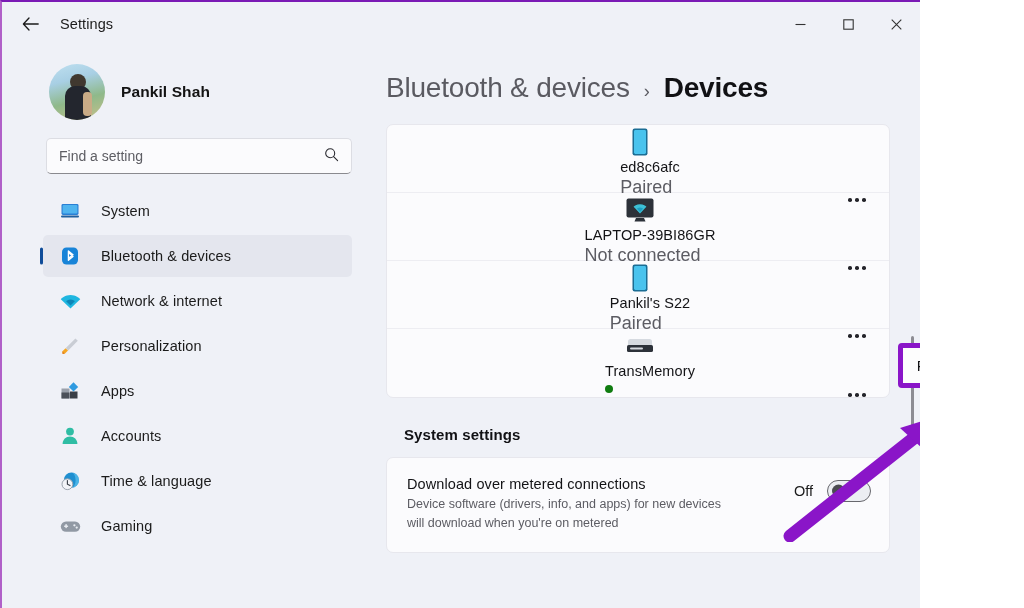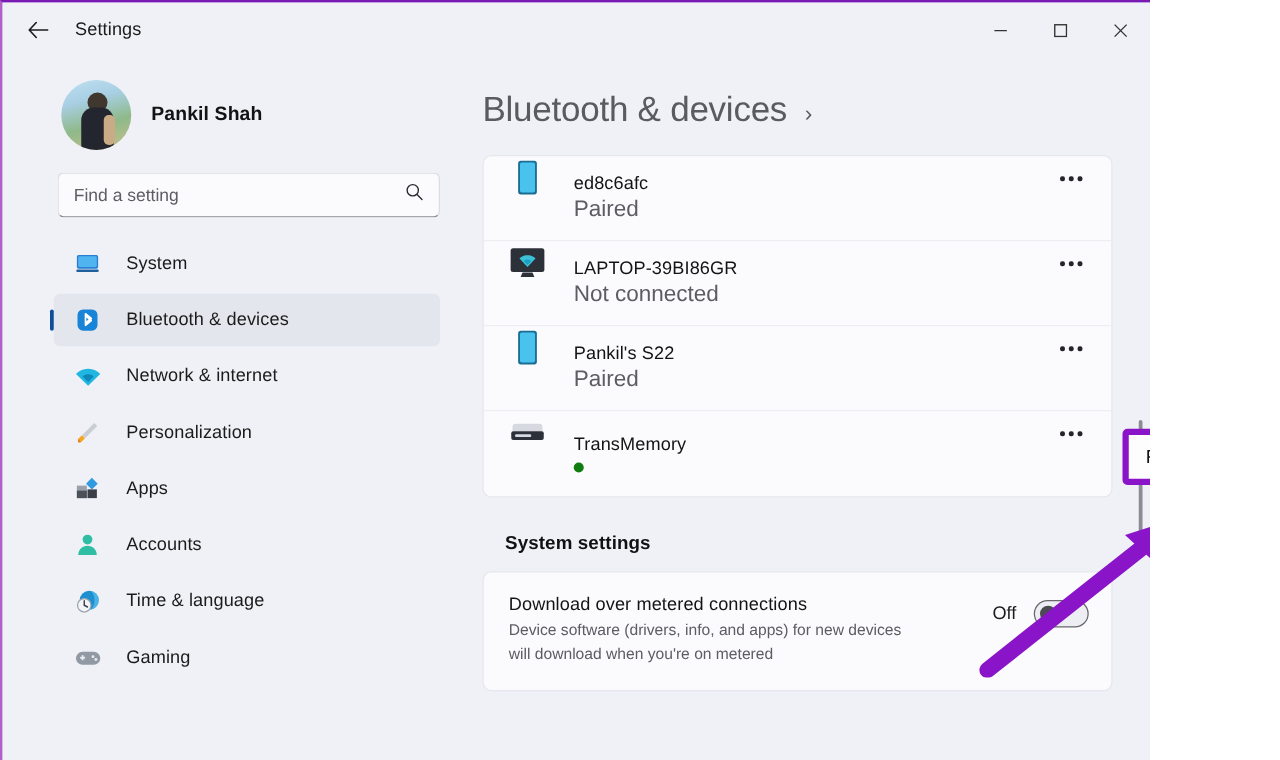--- a/index.html
+++ b/index.html
@@ -213,23 +213,25 @@
 
   .card {
     background: #fbfbfd;
     border: 1px solid #e7e7ed;
     border-radius: 7px;
     overflow: hidden;
   }
   .device-row {
     height: 68px;
     display: flex;
+    align-items: center;
     padding: 0 14px 0 18px;
     border-bottom: 1px solid #ededf2;
     cursor: pointer;
+    flex-direction: column;
   }
   .device-row:last-child { border-bottom: none; }
   .dev-icon {
     width: 34px; height: 34px;
     flex: 0 0 34px;
     display: flex; align-items: center; justify-content: center;
     position: relative;
   }
   .dev-text {
     margin-left: 20px;
@@ -508,20 +510,21 @@
         </div>
 
       </div>
     </div>
 
     <div id="main">
 
       <div class="breadcrumb">
         <span class="bc-parent">Bluetooth &amp; devices</span>
         <span class="bc-sep">›</span>
+        <span class="bc-current">Devices</span>
       </div>
 
       <div class="card">
 
         <div class="device-row">
           <span class="dev-icon">
             <svg width="20" height="30" viewBox="0 0 20 30" aria-hidden="true">
               <rect x="2.5" y="1.5" width="15" height="27" rx="2.2" fill="#1b6d94"></rect>
               <rect x="4" y="3" width="12" height="24" rx="1.4" fill="#49c3ee"></rect>
             </svg>

